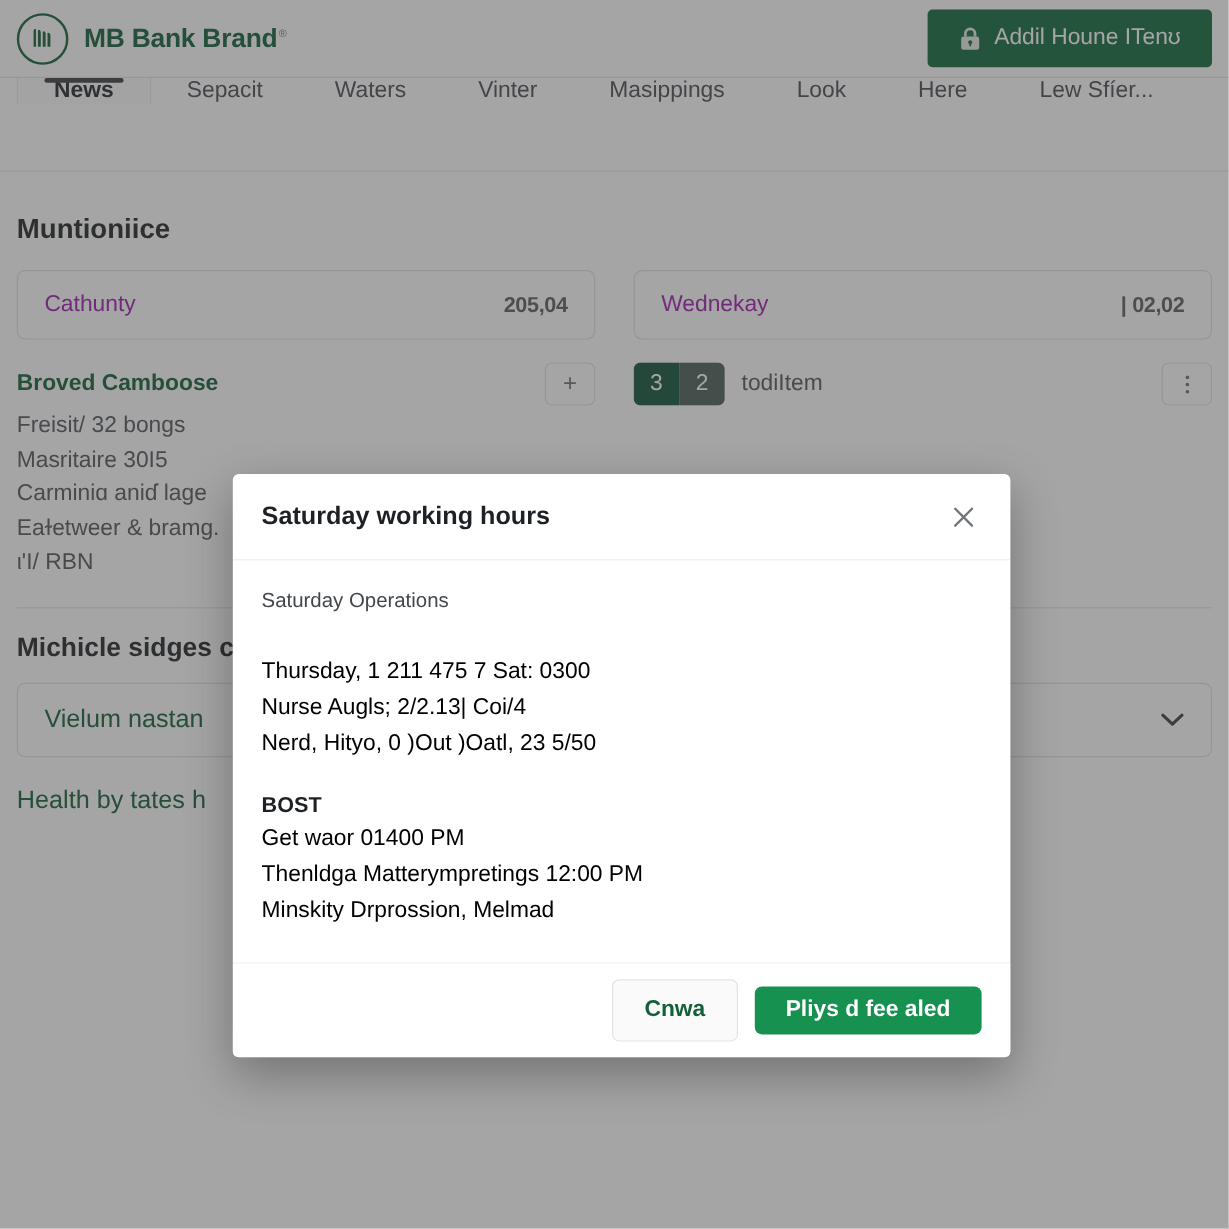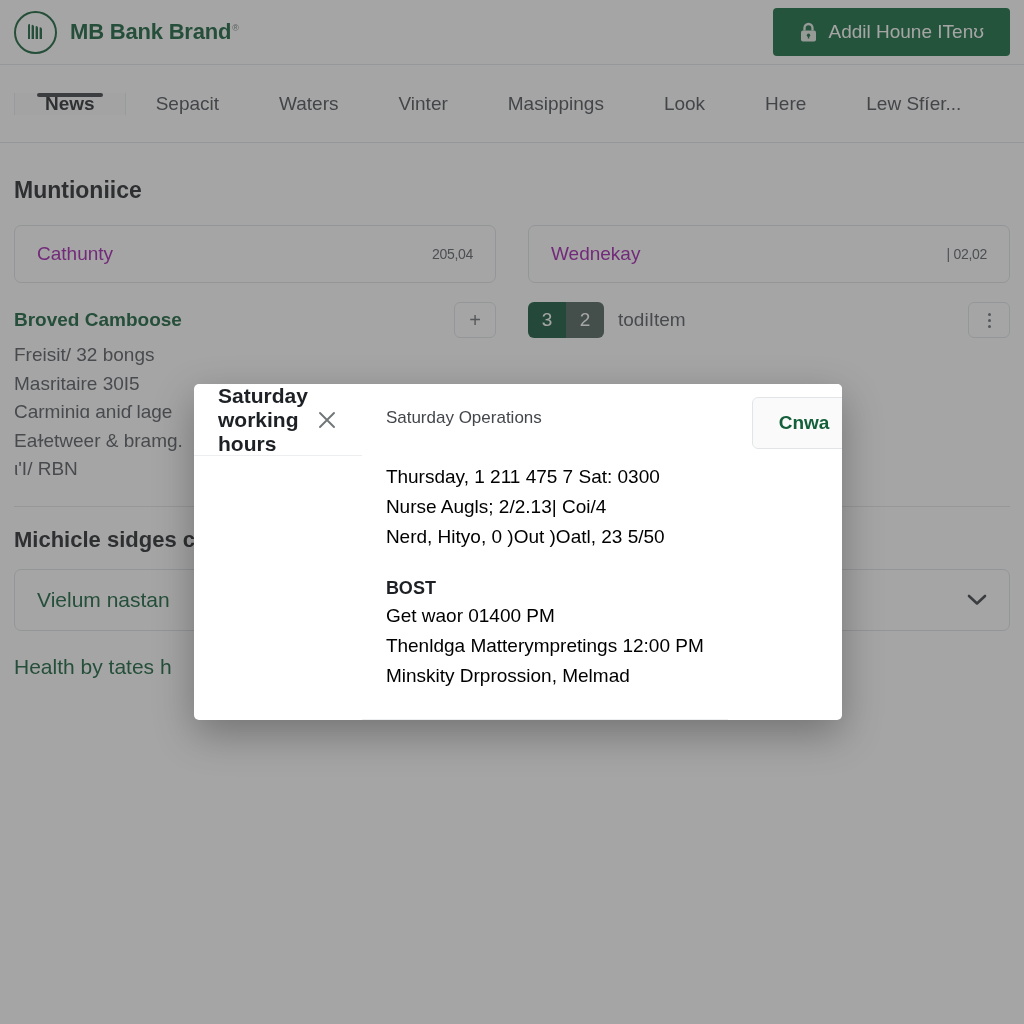--- a/index.html
+++ b/index.html
@@ -85,21 +85,21 @@
   }
   .lock-ico { flex: 0 0 19px; display: block; }
 
   
   .tabbar {
     height: 78px;
     flex: 0 0 78px;
     background: #ffffff;
     border-bottom: 1px solid #e4e6e8;
     display: flex;
-    align-items: center;
+    align-items: flex-start;
     padding-left: 14px;
     gap: 0;
   }
   .tab {
     position: relative;
     display: flex;
     align-items: center;
     justify-content: center;
     padding: 0 30px;
     font-size: 19px;
@@ -146,21 +146,21 @@
     border-radius: 7px;
     height: 58px;
     display: flex;
     align-items: center;
     justify-content: space-between;
     padding: 0 22px;
     background: #ffffff;
     cursor: pointer;
   }
   .field-label { font-size: 19px; color: #a21caf; }
-  .field-value { font-size: 14px; color: #5b6066; letter-spacing: -0.3px; }
+  .field-value { font-size: 18px; color: #5b6066; letter-spacing: -0.3px; font-weight: bold; }
 
   .row-head {
     display: flex;
     align-items: center;
     justify-content: space-between;
     margin-top: 18px;
     min-height: 38px;
   }
   .item-title {
     font-size: 19px;
@@ -247,28 +247,28 @@
   
   #overlay {
     position: absolute;
     inset: 0;
     background: rgba(58, 58, 58, 0.46);
   }
 
   #modal {
     position: absolute;
     left: 194px;
-    top: 384px;
+    top: 395px;
     width: 648px;
     background: #ffffff;
     border-radius: 5px;
     box-shadow: 0 14px 40px rgba(0,0,0,0.30);
     overflow: hidden;
     display: flex;
-    flex-direction: row;
+    flex-direction: column;
   }
   .modal-head {
     height: 72px;
     display: flex;
     align-items: center;
     justify-content: space-between;
     padding: 0 24px;
     border-bottom: 1px solid #eceef0;
     flex: 0 0 72px;
   }

